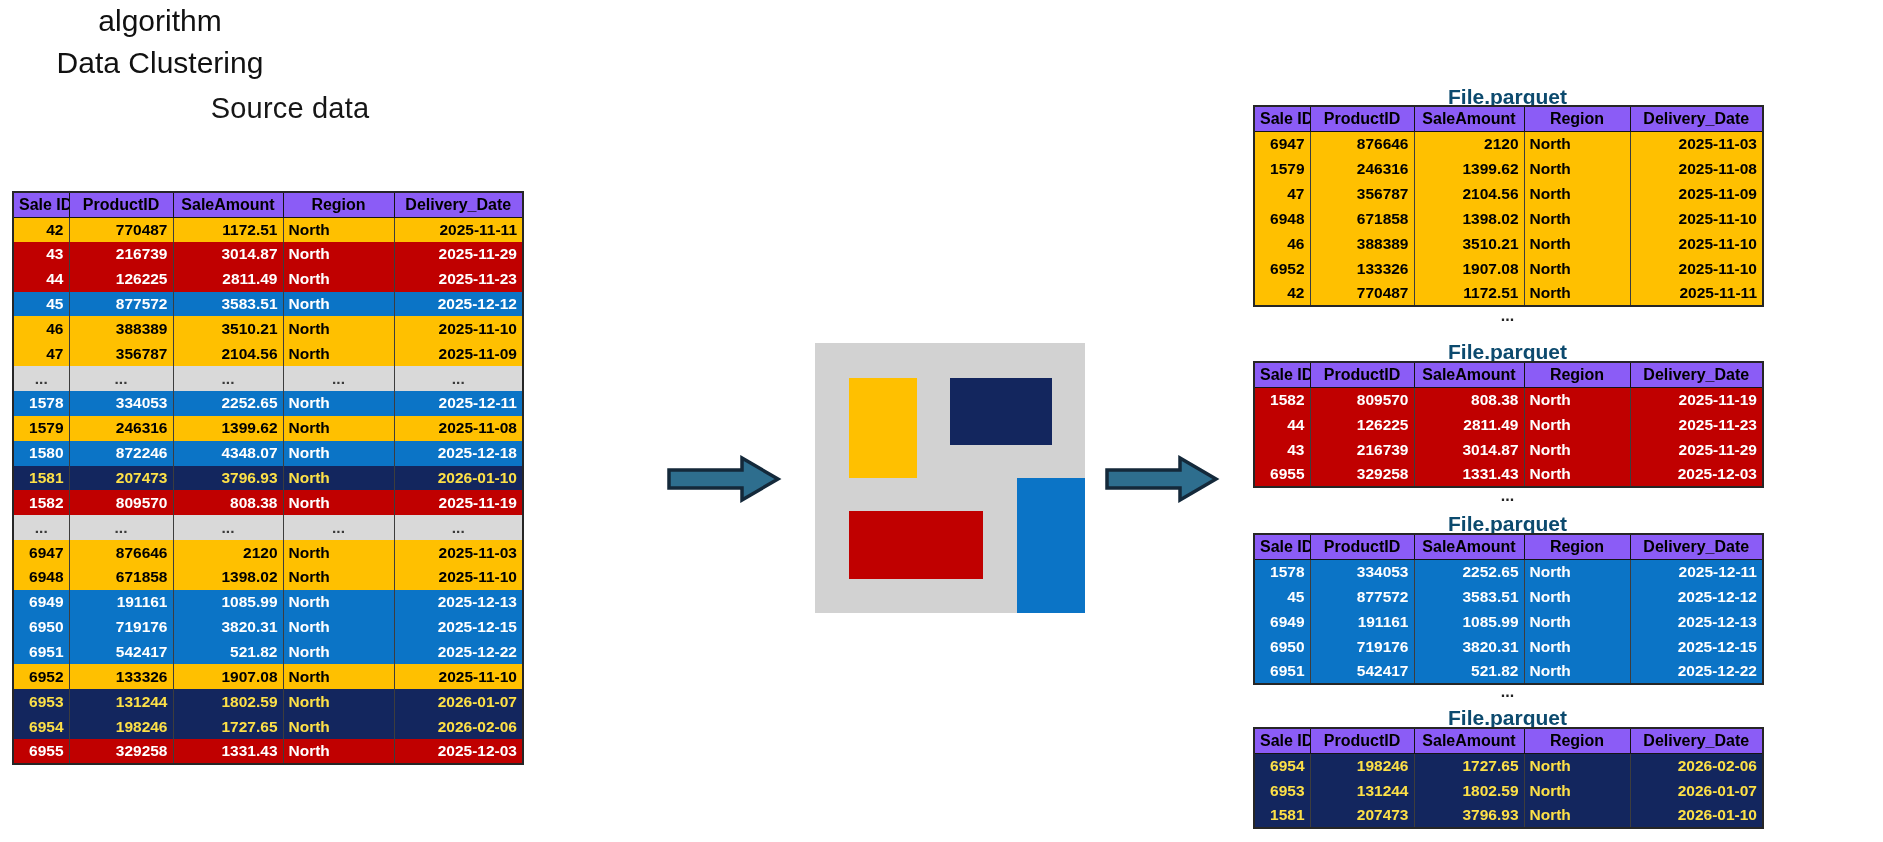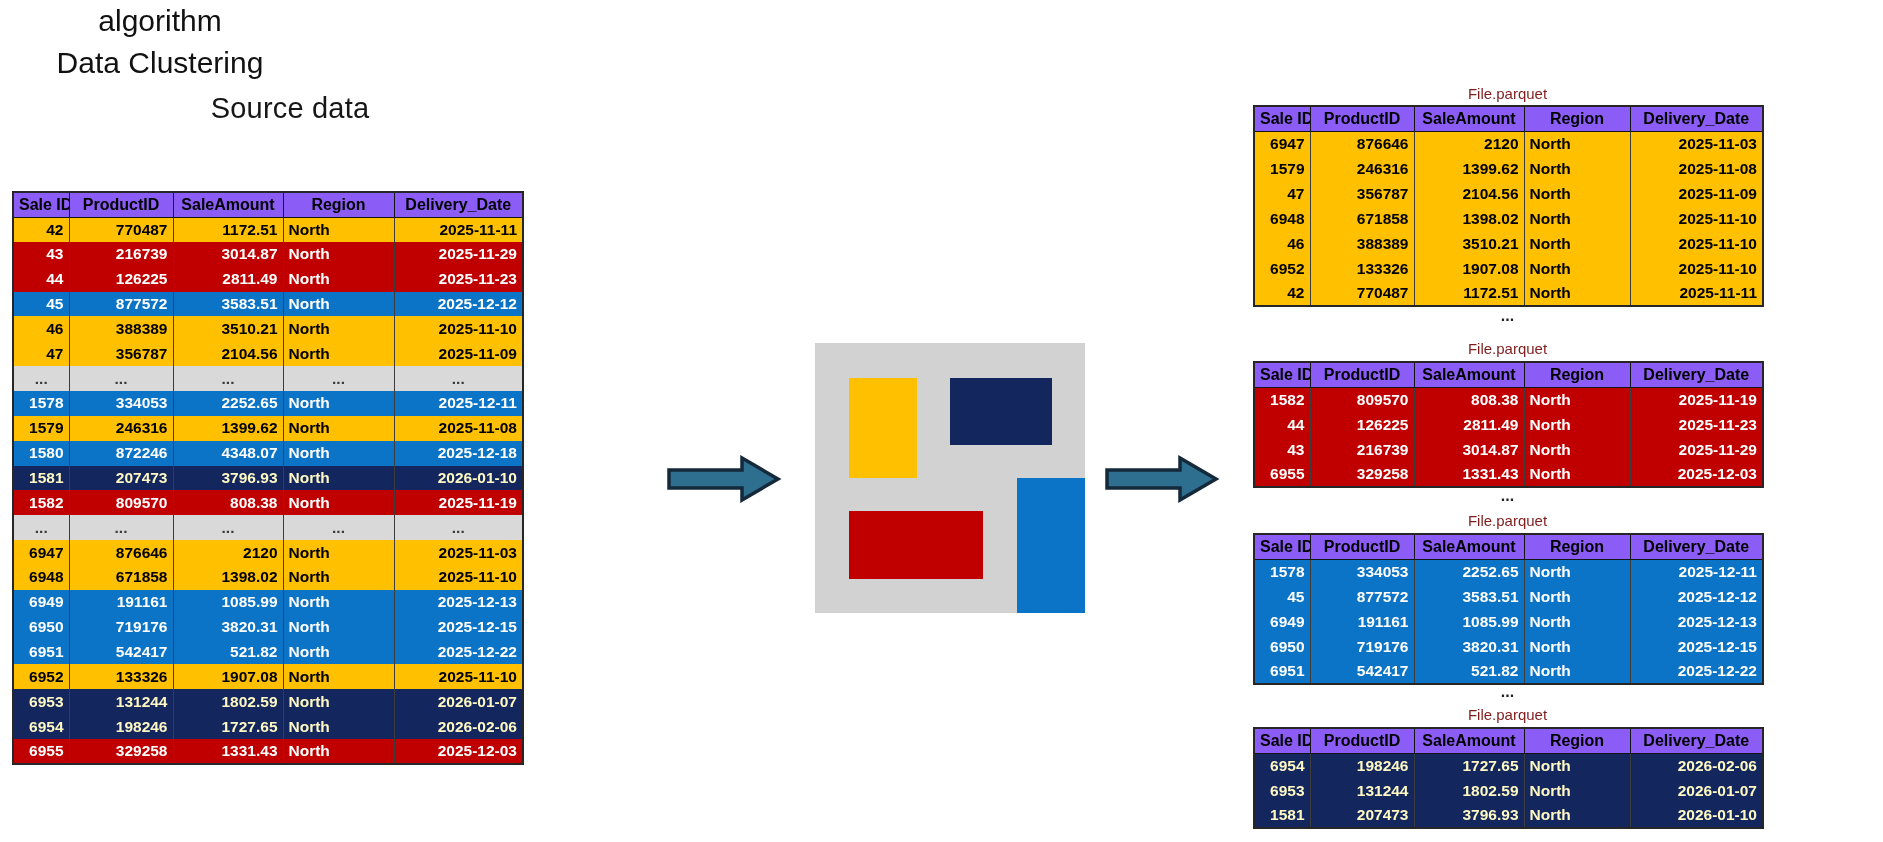--- a/index.html
+++ b/index.html
@@ -21,35 +21,35 @@
   }
   table.dtable th { font-size:16px; font-weight:700; background:#8b5cf6; color:#000;
                     text-align:center; border:1px solid #141414; }
   table.dtable thead tr { height:25px; border-bottom:1.5px solid #141414; }
   td.ar { text-align:right; }
   td.al { text-align:left; }
   td.ac { text-align:center; font-weight:700; }
   tr.yellow td { background:var(--c-yellow); color:#000; }
   tr.red    td { background:var(--c-red);    color:#fff; }
   tr.blue   td { background:var(--c-blue);   color:#fff; }
-  tr.navy   td { background:var(--c-navy);   color:#fef9c3; }
+  tr.navy   td { background:var(--c-navy);   color:#fde047; }
   tr.dots   td { background:var(--c-dotsbg); color:#3a3a3a; }
 
   #source-table { left:12px; top:191px; width:510px; }
   #source-table tbody tr { height:24.86px; }
 
   .pq-table { left:1253px; width:509px; }
   .pq-table tbody tr { height:25px; }
   #pq-table-0 { top:105px; }
   #pq-table-1 { top:361px; }
   #pq-table-2 { top:533px; }
   #pq-table-3 { top:727px; }
 
   .pq-label { position:absolute; left:1253px; width:509px; text-align:center;
-              font-size:15px; font-weight:400; color:#7f1d1d; }
+              font-size:21px; font-weight:700; color:#0c4a6e; }
   #pq-label-0 { top:85px; }
   #pq-label-1 { top:340px; }
   #pq-label-2 { top:512px; }
   #pq-label-3 { top:706px; }
 
   .pq-dots { position:absolute; left:1253px; width:509px; text-align:center;
              font-size:16px; font-weight:700; color:#222; line-height:16px; }
   #pq-dots-0 { top:308px; }
   #pq-dots-1 { top:488px; }
   #pq-dots-2 { top:684px; }

